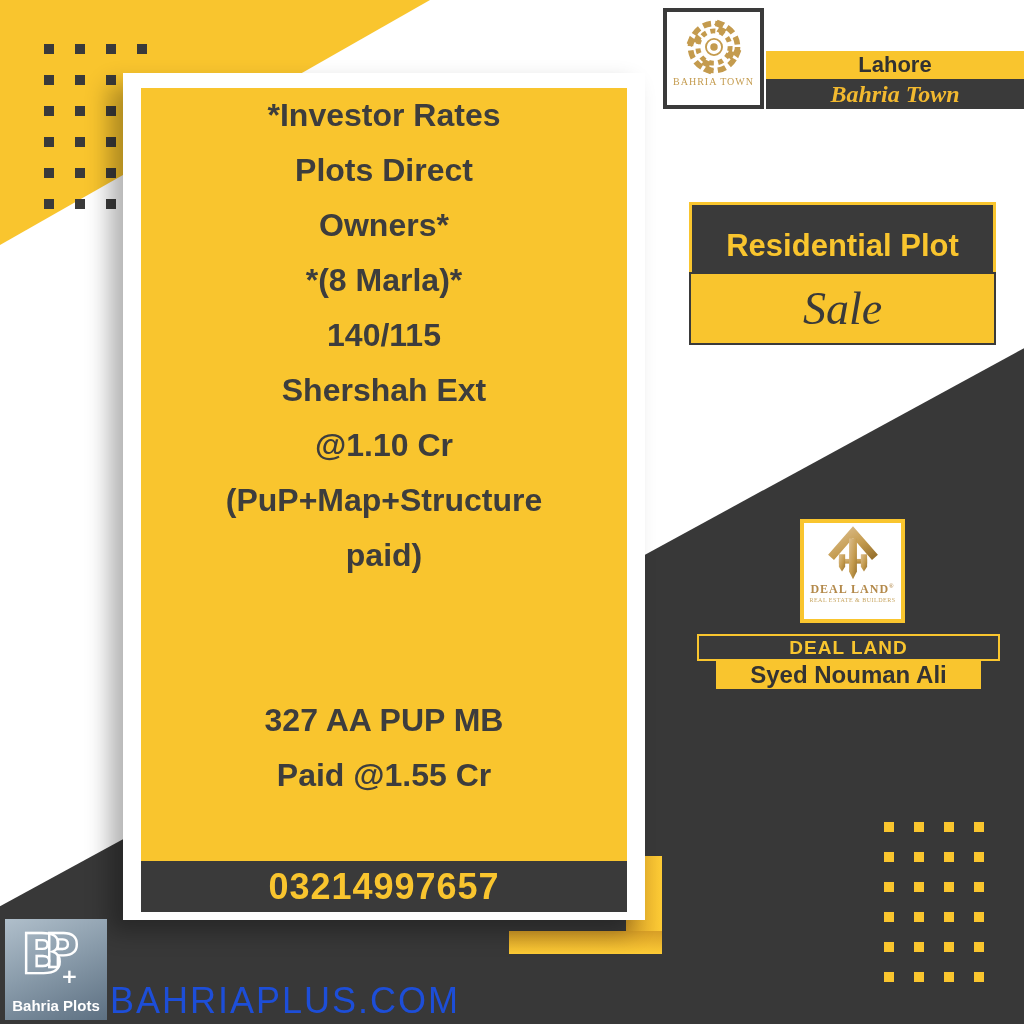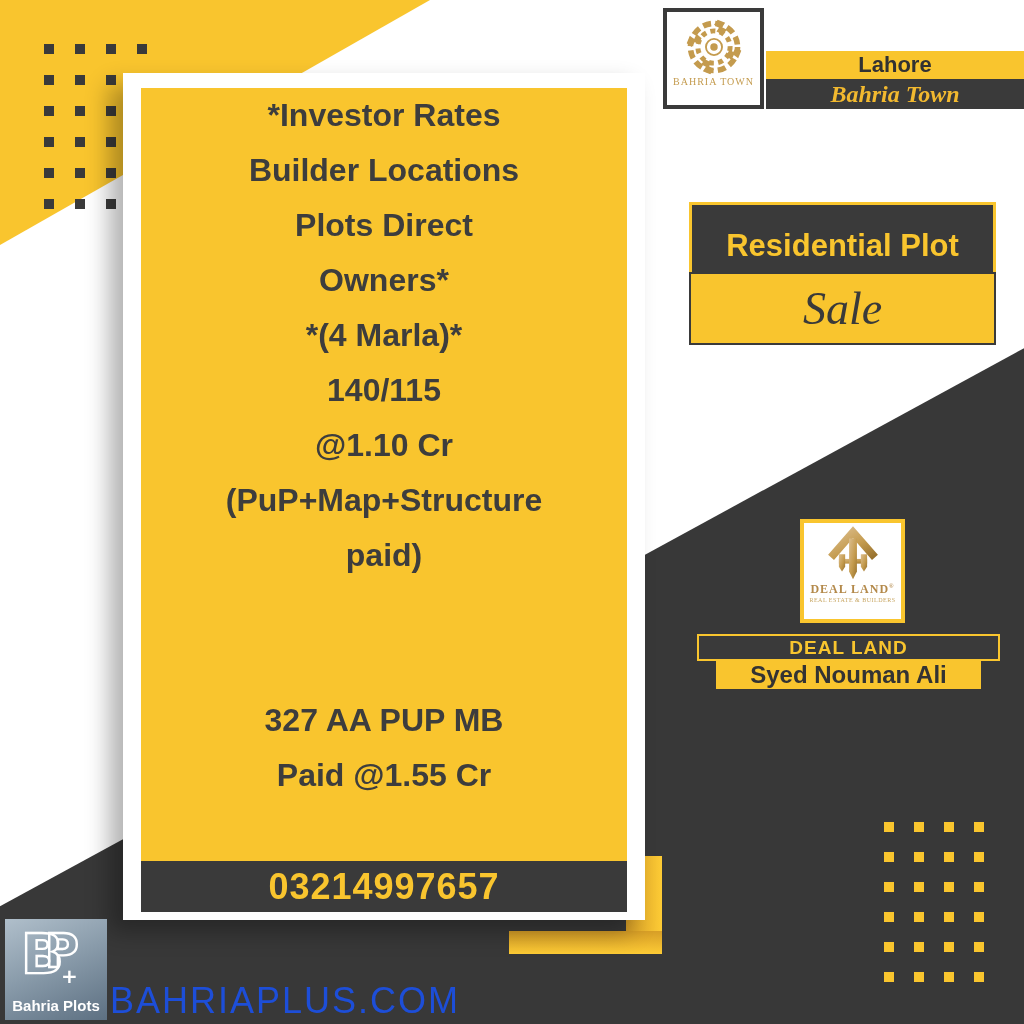--- a/index.html
+++ b/index.html
@@ -210,25 +210,25 @@
       <span class="dot"></span>
       <span class="dot"></span>
       <span class="dot"></span>
     </div>
   <div class="abs bracket-v"></div>
   <div class="abs bracket-h"></div>
 
   <div class="abs card">
     <div class="card-yellow" id="card-lines">
         <div class="card-line">*Investor Rates</div>
-        <div class="card-line">Builder Locations</div>
         <div class="card-line">Plots Direct</div>
         <div class="card-line">Owners*</div>
-        <div class="card-line">*(4 Marla)*</div>
+        <div class="card-line">*(8 Marla)*</div>
         <div class="card-line">140/115</div>
+        <div class="card-line">Shershah Ext</div>
         <div class="card-line">@1.10 Cr</div>
         <div class="card-line">(PuP+Map+Structure</div>
         <div class="card-line">paid)</div>
         <div class="card-line">&nbsp;</div>
         <div class="card-line">&nbsp;</div>
         <div class="card-line">327 AA PUP MB</div>
         <div class="card-line">Paid @1.55 Cr</div>
       </div>
     <div class="phone-bar">
       <span>03214997657</span>

